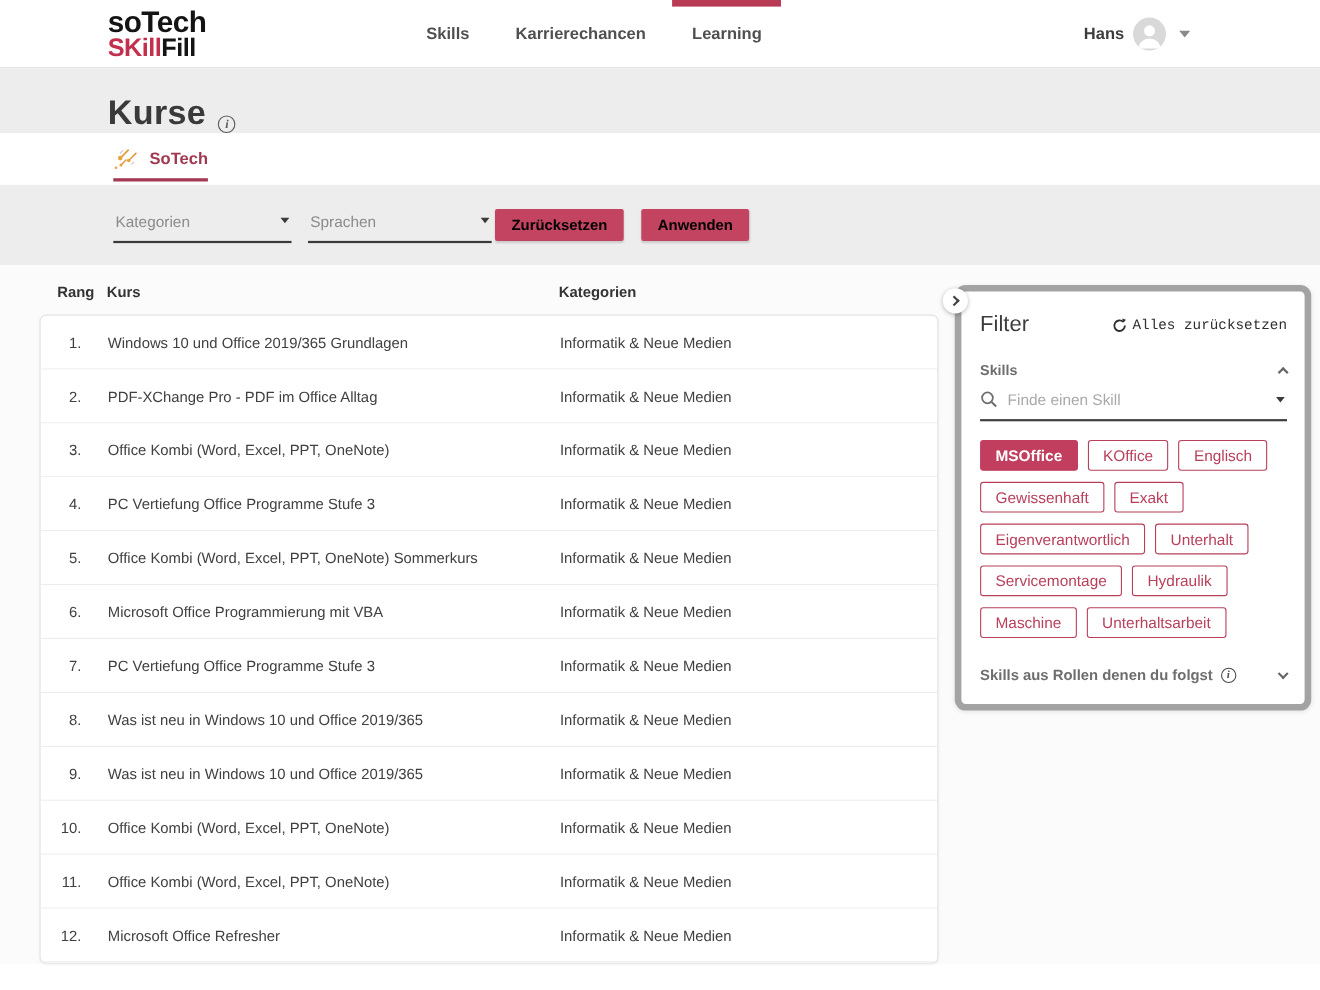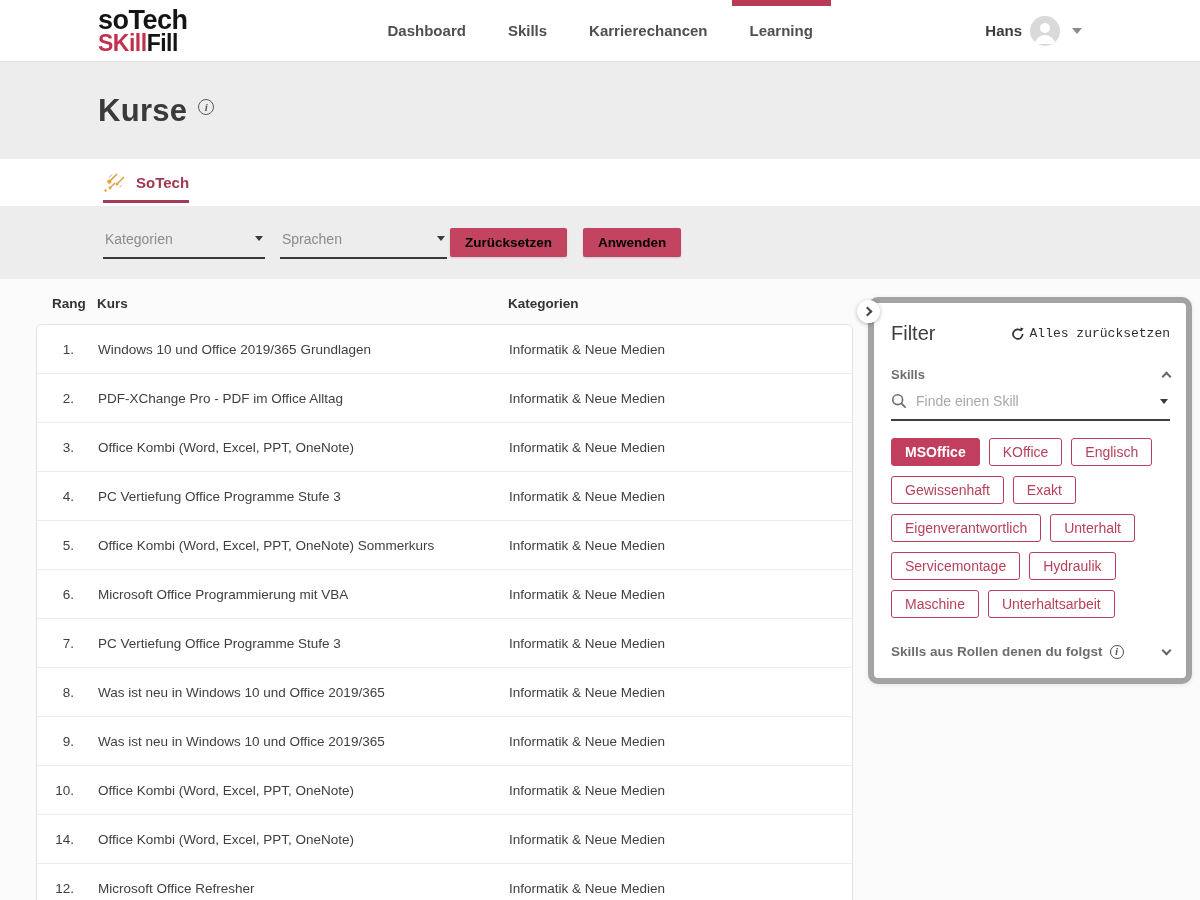--- a/index.html
+++ b/index.html
@@ -14,21 +14,21 @@
   .logo-red { color:#c2304e; }
   .nav { display:flex; gap:38px; margin-left:198px; height:62px; align-items:center; }
   .nav-item { position:relative; font-size:15px; color:#4f4f4f; font-weight:600; height:62px; display:flex; align-items:center; padding:0 2px; cursor:pointer; }
   .nav-item.active::before { content:""; position:absolute; top:0; left:-16px; right:-16px; height:6px; background:#b83a55; }
   .userbox { margin-left:auto; margin-right:118px; display:flex; align-items:center; gap:8px; cursor:pointer; }
   .user-name { font-size:15px; font-weight:700; color:#3c3c3c; }
   .avatar { width:30px; height:30px; border-radius:50%; background:#d9d9d9; display:flex; align-items:center; justify-content:center; overflow:hidden; }
   .caret { width:0; height:0; border-left:5px solid transparent; border-right:5px solid transparent; border-top:6px solid #8a8a8a; margin-left:4px; }
 
   
-  .band-title { height:97px; background:#ededed; display:flex; align-items:center; padding-left:98px; gap:11px; }
+  .band-title { height:59px; background:#ededed; display:flex; align-items:flex-end; padding-left:98px; gap:11px; }
   .page-title { font-size:31px; font-weight:700; color:#3a3a3a; letter-spacing:0.3px; }
   .info-icon { width:16px; height:16px; border:1.4px solid #5a5a5a; border-radius:50%; color:#5a5a5a;
                font-family:"Liberation Serif", serif; font-size:11px; font-style:italic; font-weight:700;
                display:flex; align-items:center; justify-content:center; margin-top:-8px; }
   .info-icon.small { width:14px; height:14px; font-size:10px; margin-top:0; border-color:#4a4a4a; color:#4a4a4a; }
 
   
   .band-tab { height:47px; background:#fff; padding-left:103px; display:flex; align-items:flex-end; }
   .tab { display:flex; align-items:center; gap:9px; padding-bottom:7px; border-bottom:3px solid #a43a53; margin-bottom:3px; cursor:pointer; }
   .tab-label { font-size:15px; font-weight:700; color:#a03850; }
@@ -80,23 +80,20 @@
 </head>
 <body>
 
 <div class="header">
   <div class="logo">
     <div class="logo-l1">soTech</div>
     <div class="logo-l2"><span class="logo-red">SKill</span><span>Fill</span></div>
   </div>
   <div class="nav">
     <div class="nav-item">
-        <span>Dashboard</span>
-      </div>
-    <div class="nav-item">
         <span>Skills</span>
       </div>
     <div class="nav-item">
         <span>Karrierechancen</span>
       </div>
     <div class="nav-item active">
         <span>Learning</span>
       </div>
   </div>
   <div class="userbox">
@@ -211,21 +208,21 @@
     <span class="kat">Informatik &amp; Neue Medien</span>
   </div>
 
   <div class="trow">
     <span class="rank">10.</span>
     <span class="kurs">Office Kombi (Word, Excel, PPT, OneNote)</span>
     <span class="kat">Informatik &amp; Neue Medien</span>
   </div>
 
   <div class="trow">
-    <span class="rank">14.</span>
+    <span class="rank">11.</span>
     <span class="kurs">Office Kombi (Word, Excel, PPT, OneNote)</span>
     <span class="kat">Informatik &amp; Neue Medien</span>
   </div>
 
   <div class="trow">
     <span class="rank">12.</span>
     <span class="kurs">Microsoft Office Refresher</span>
     <span class="kat">Informatik &amp; Neue Medien</span>
   </div>
 </div>

